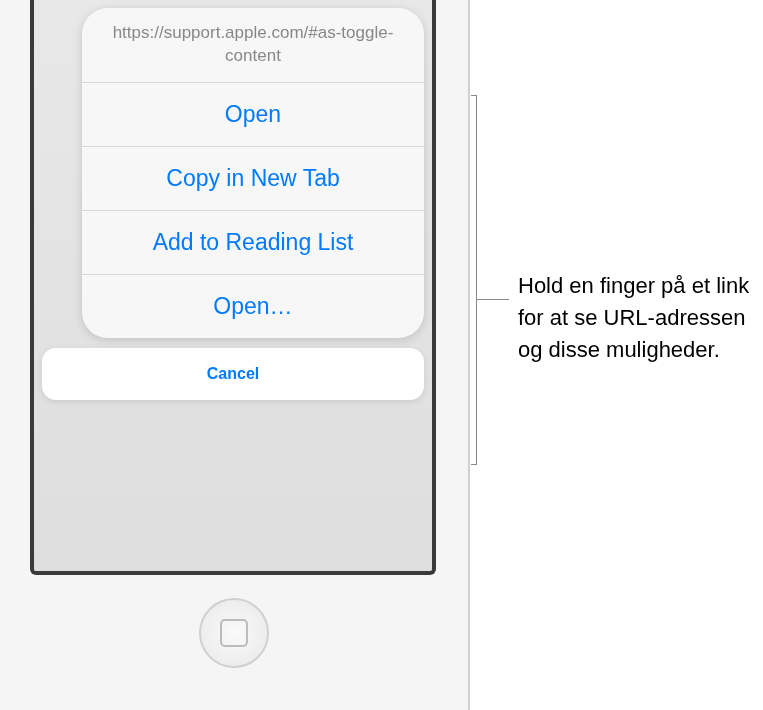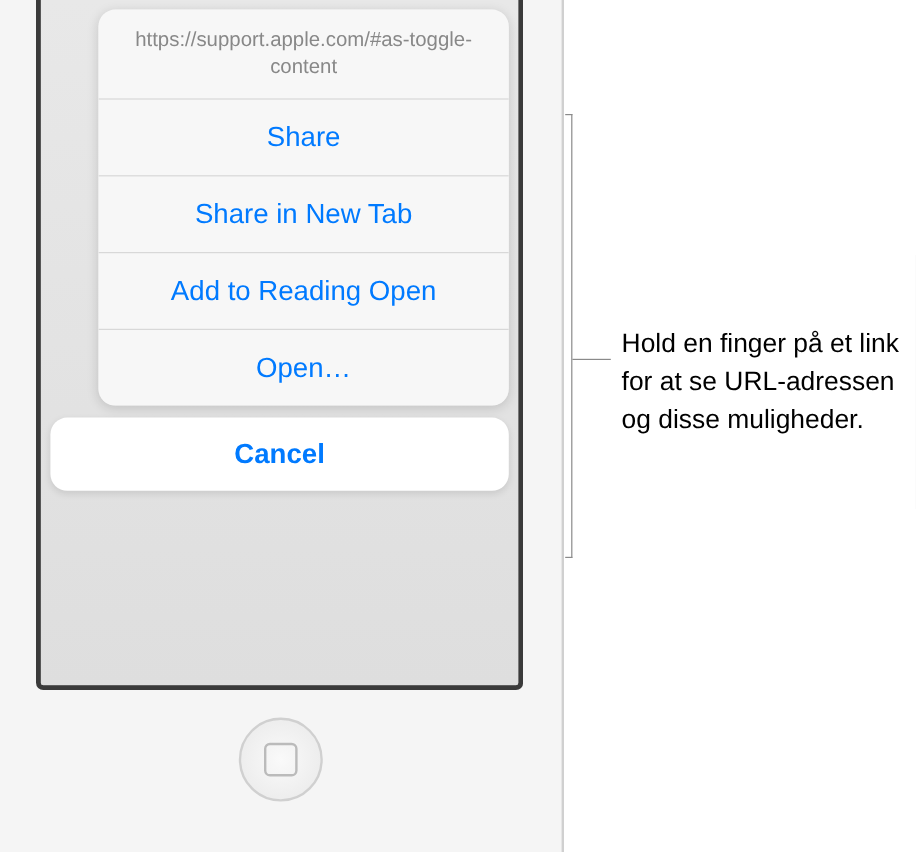--- a/index.html
+++ b/index.html
@@ -43,21 +43,21 @@
     .screen-inner {
       width: 100%;
       height: 100%;
       background: linear-gradient(to bottom, #e8e8e8 0%, #dedede 100%);
       position: relative;
       padding: 8px;
     }
     
     .action-sheet {
       background: rgba(248, 248, 248, 0.95);
-      border-radius: 14px;
+      border-radius: 26px;
       overflow: hidden;
       box-shadow: 0 2px 10px rgba(0,0,0,0.15);
       margin-left: 40px;
     }
     
     .url-header {
       text-align: center;
       padding: 14px 30px;
       color: #888888;
       font-size: 17px;
@@ -80,21 +80,21 @@
       border-bottom: none;
     }
     
     .cancel-button {
       margin-top: 10px;
       background: #ffffff;
       border-radius: 14px;
       text-align: center;
       padding: 17px 10px;
       color: #007aff;
-      font-size: 23px;
+      font-size: 16px;
       font-weight: 600;
       cursor: pointer;
       box-shadow: 0 2px 6px rgba(0,0,0,0.1);
     }
     
     .home-button {
       position: absolute;
       left: 50%;
       transform: translateX(-50%);
       bottom: 42px;
@@ -167,23 +167,23 @@
 </head>
 <body>
 
 <div class="device-frame">
   <div class="screen-area">
     <div class="screen-inner">
 
       <div class="action-sheet">
         <div class="url-header">https://support.apple.com/#as-toggle-content</div>
 
-        <div class="action-item">Share</div>
-        <div class="action-item">Share in New Tab</div>
-        <div class="action-item">Add to Reading Open</div>
+        <div class="action-item">Open</div>
+        <div class="action-item">Copy in New Tab</div>
+        <div class="action-item">Add to Reading List</div>
         <div class="action-item">Open…</div>
       </div>
 
       <div class="cancel-button">Cancel</div>
 
     </div>
   </div>
 
   <div class="home-button"></div>
 </div>

